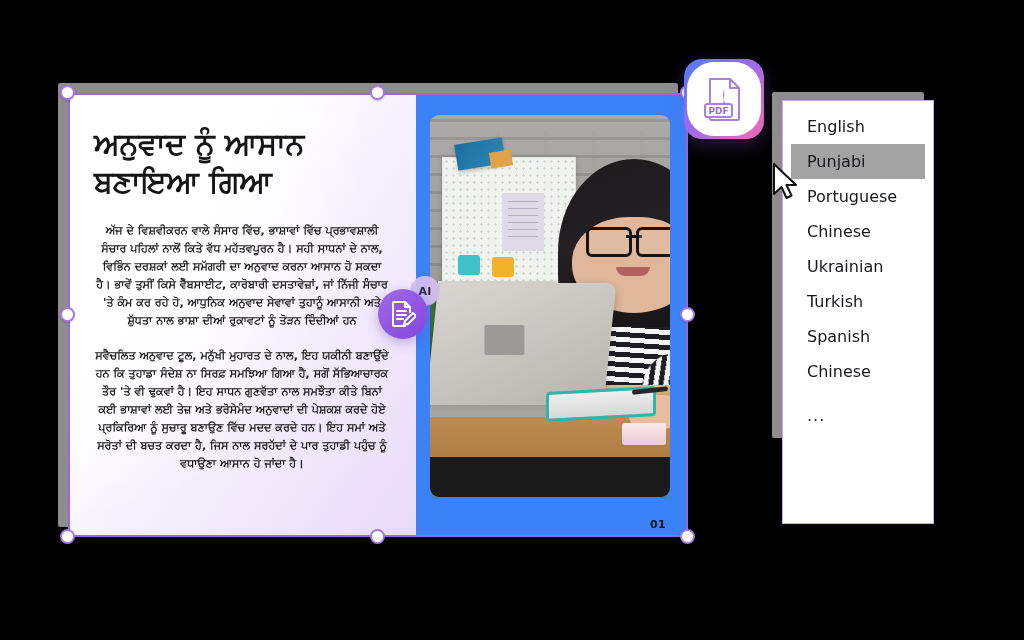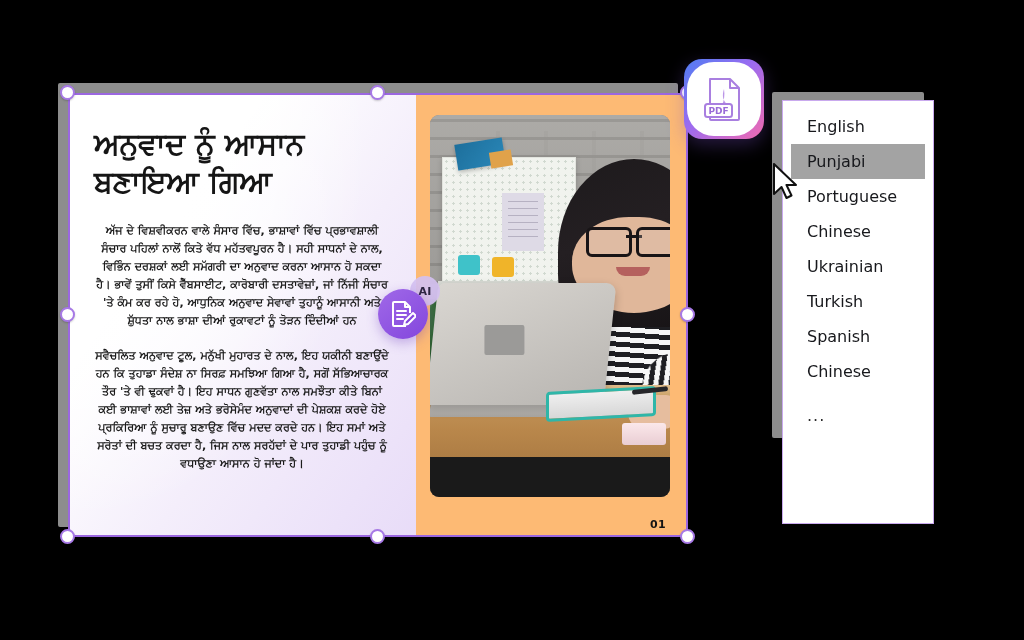--- a/index.html
+++ b/index.html
@@ -55,21 +55,21 @@
     background:
       radial-gradient(120% 120% at 0% 10%, #ffffff 30%, rgba(255,255,255,0) 72%),
       linear-gradient(125deg, #ffffff 30%, #f4eefb 60%, #e8dcf8 100%);
     box-sizing: border-box;
     padding: 32px 26px 20px 26px;
   }
   .page-right {
     position: relative;
     flex: 1;
     height: 100%;
-    background: #fdba74;
+    background: #3b82f6;
     box-sizing: border-box;
     padding: 22px 18px 14px 14px;
   }
 
   h1.doc-title {
     margin: 0 0 20px 0;
     font-size: 30px;
     line-height: 1.28;
     font-weight: 700;
     color: #151515;

